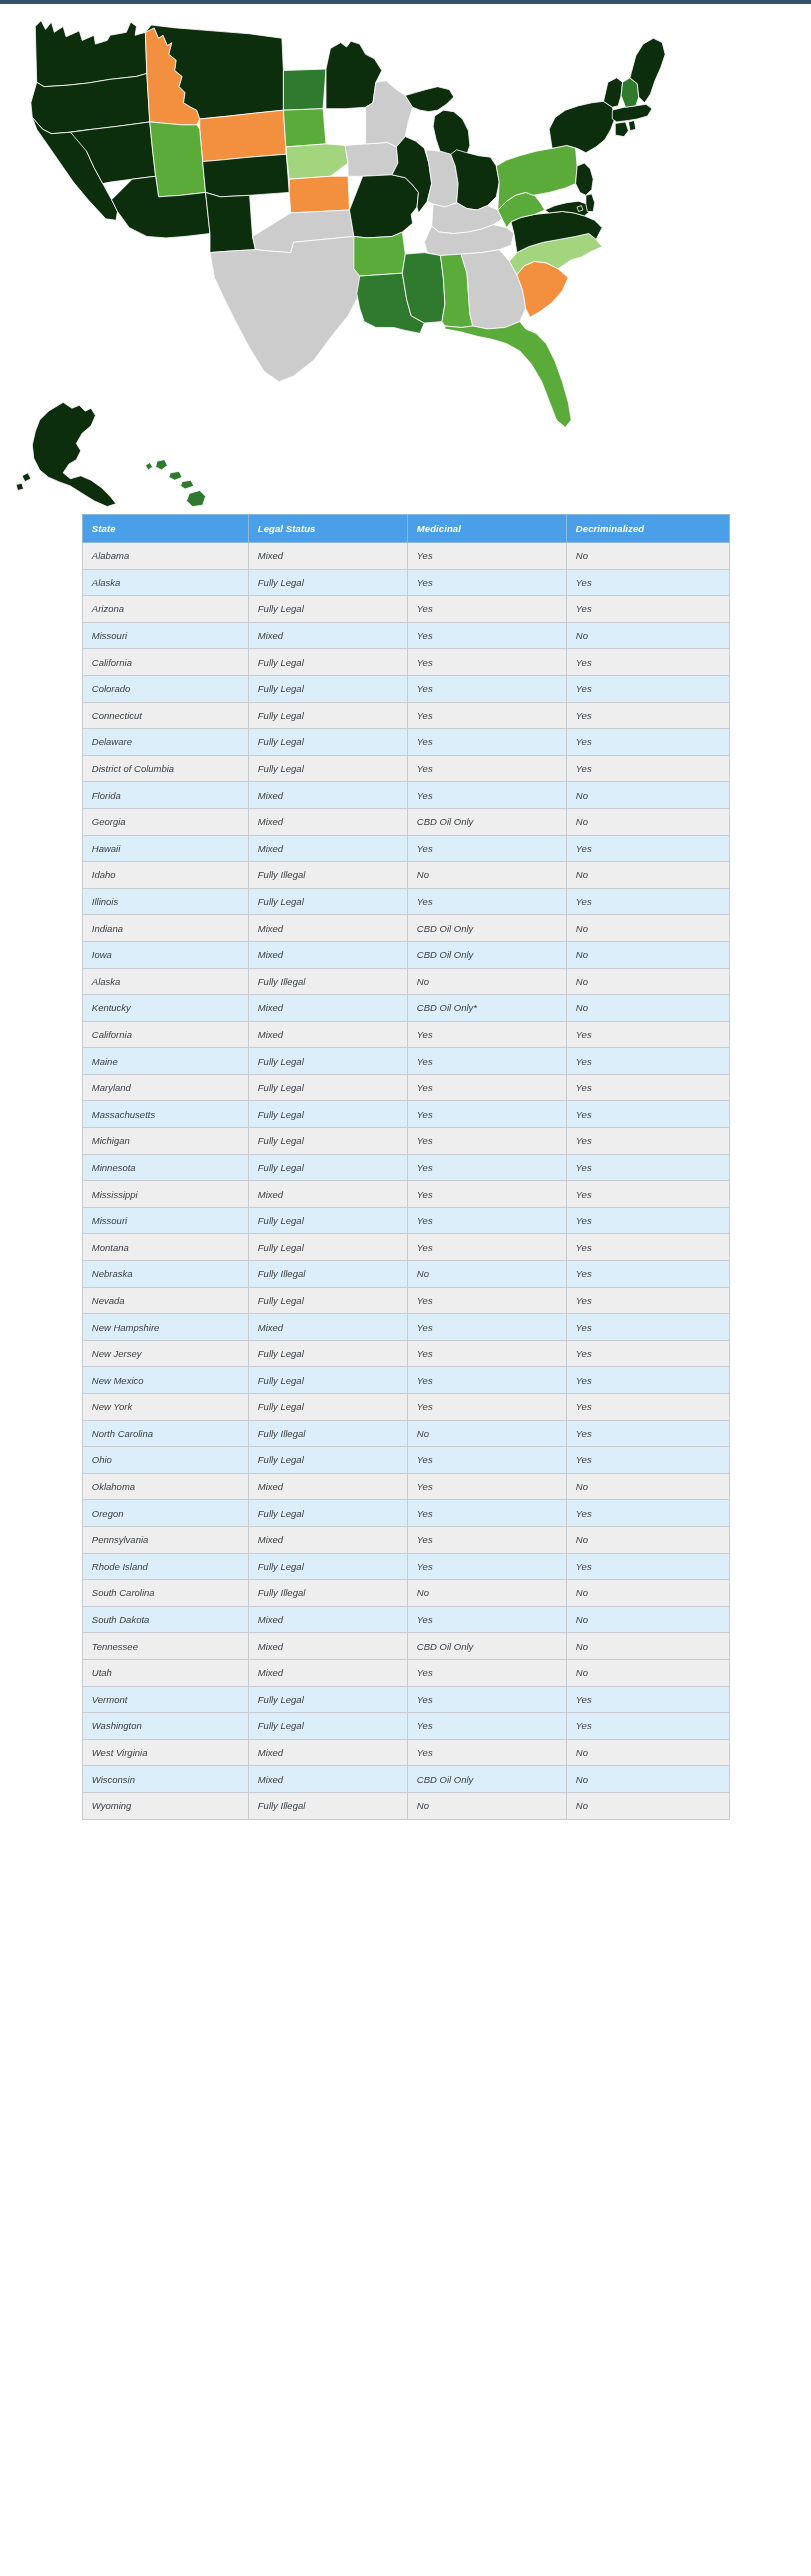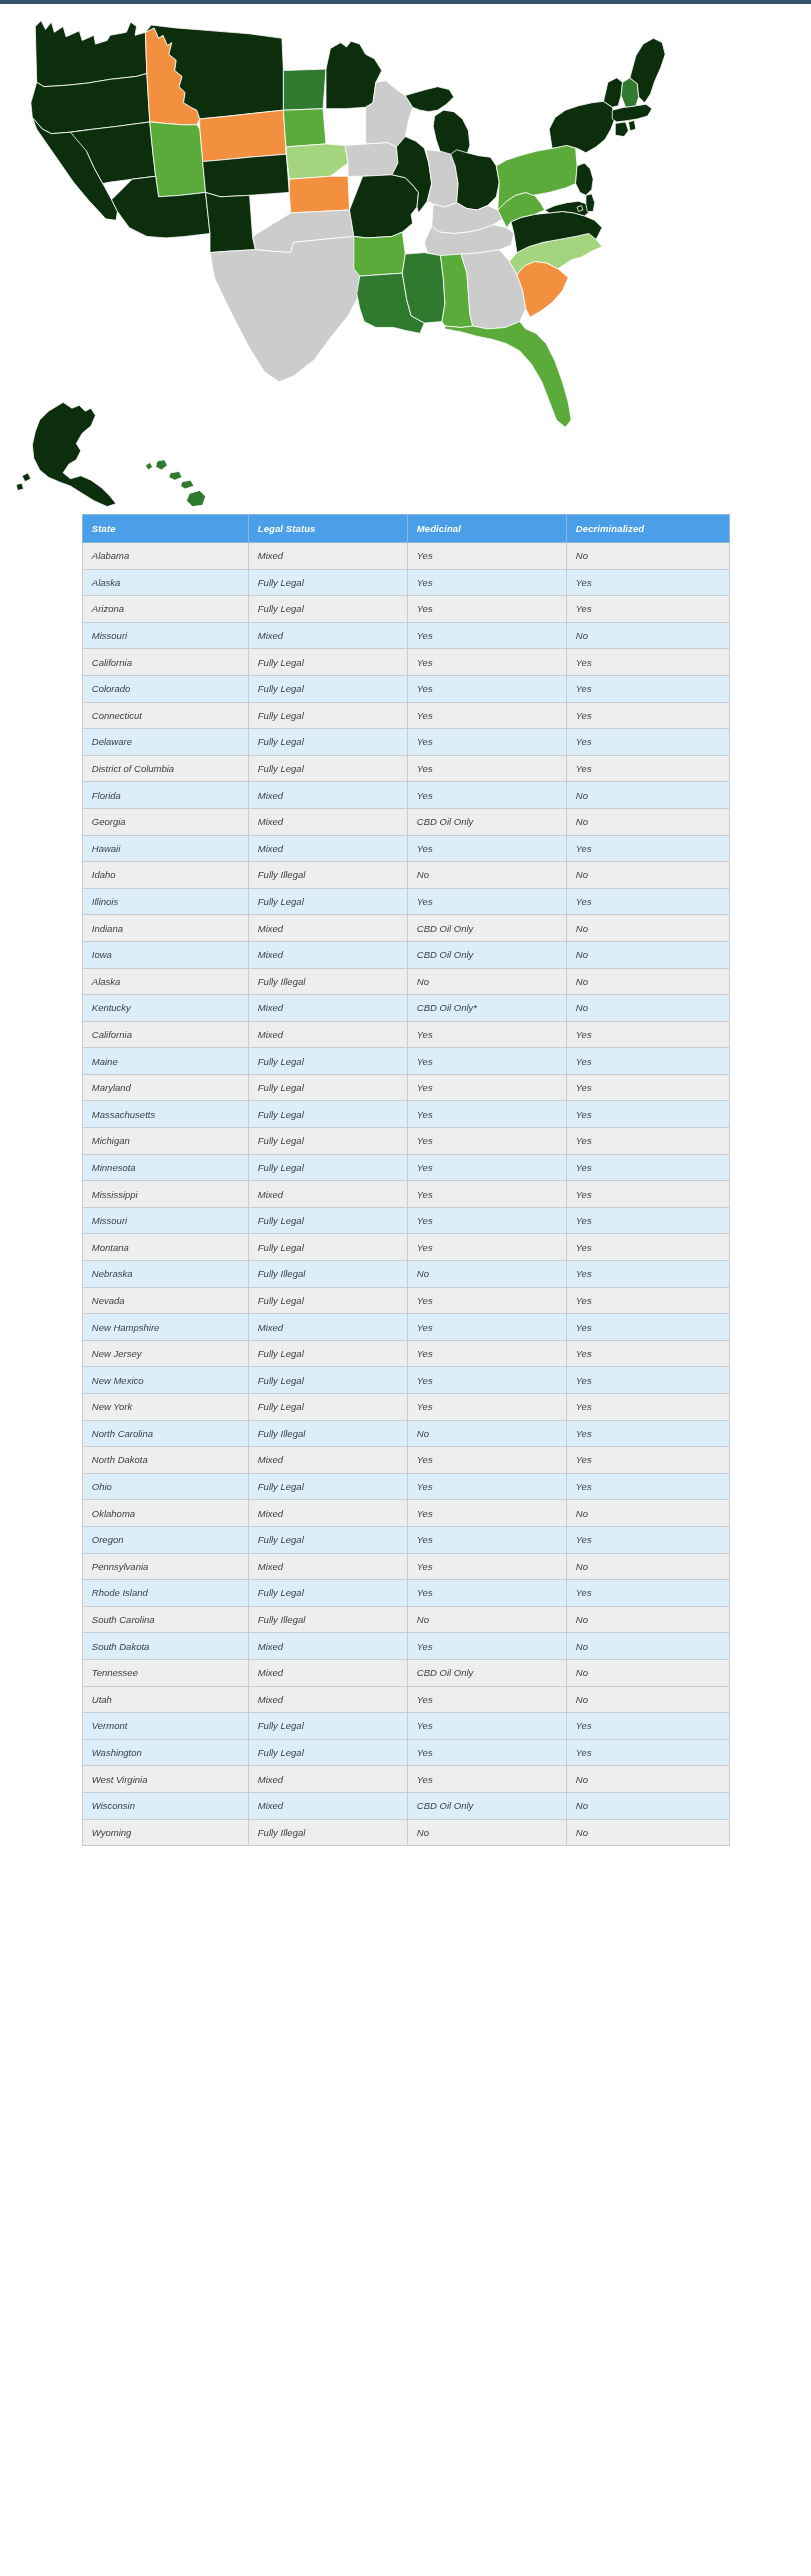--- a/index.html
+++ b/index.html
@@ -368,26 +368,20 @@
           <td>Fully Legal</td>
           <td>Yes</td>
           <td>Yes</td>
         </tr>
         <tr class="row-even">
           <td>North Carolina</td>
           <td>Fully Illegal</td>
           <td>No</td>
           <td>Yes</td>
         </tr>
-        <tr class="row-odd">
-          <td>North Dakota</td>
-          <td>Mixed</td>
-          <td>Yes</td>
-          <td>Yes</td>
-        </tr>
         <tr class="row-even">
           <td>Ohio</td>
           <td>Fully Legal</td>
           <td>Yes</td>
           <td>Yes</td>
         </tr>
         <tr class="row-odd">
           <td>Oklahoma</td>
           <td>Mixed</td>
           <td>Yes</td>

